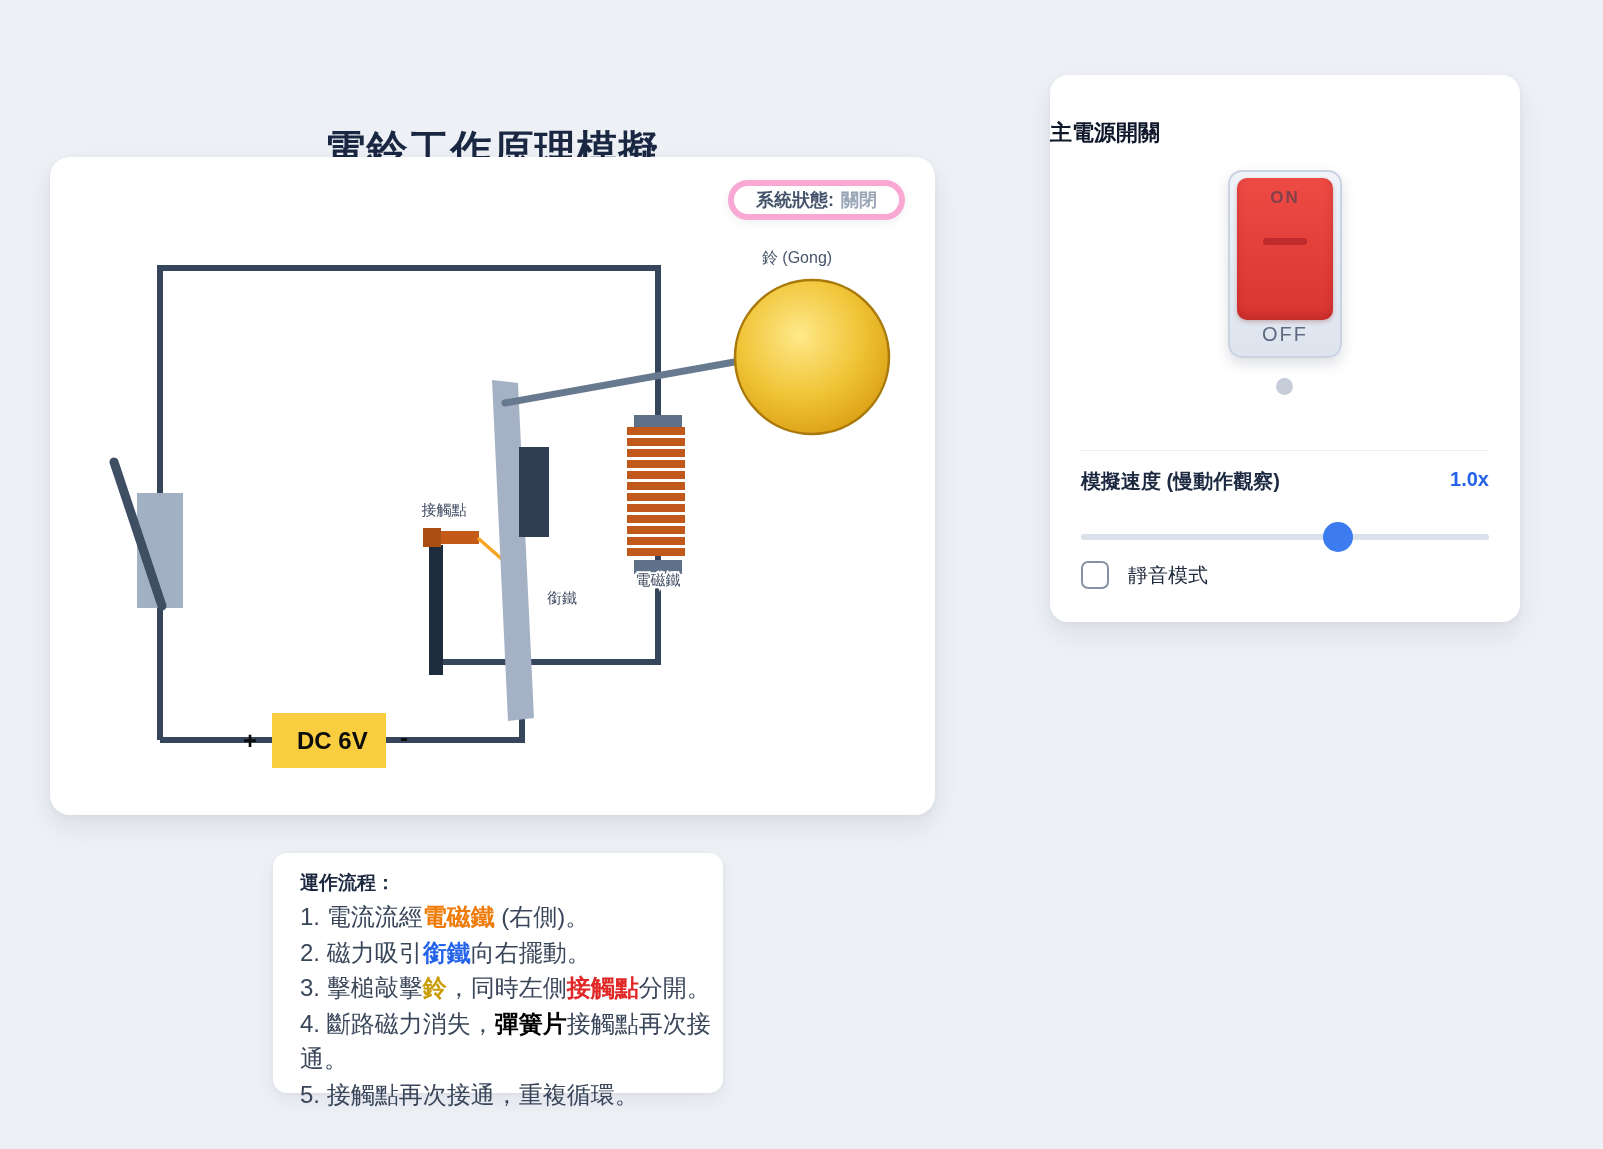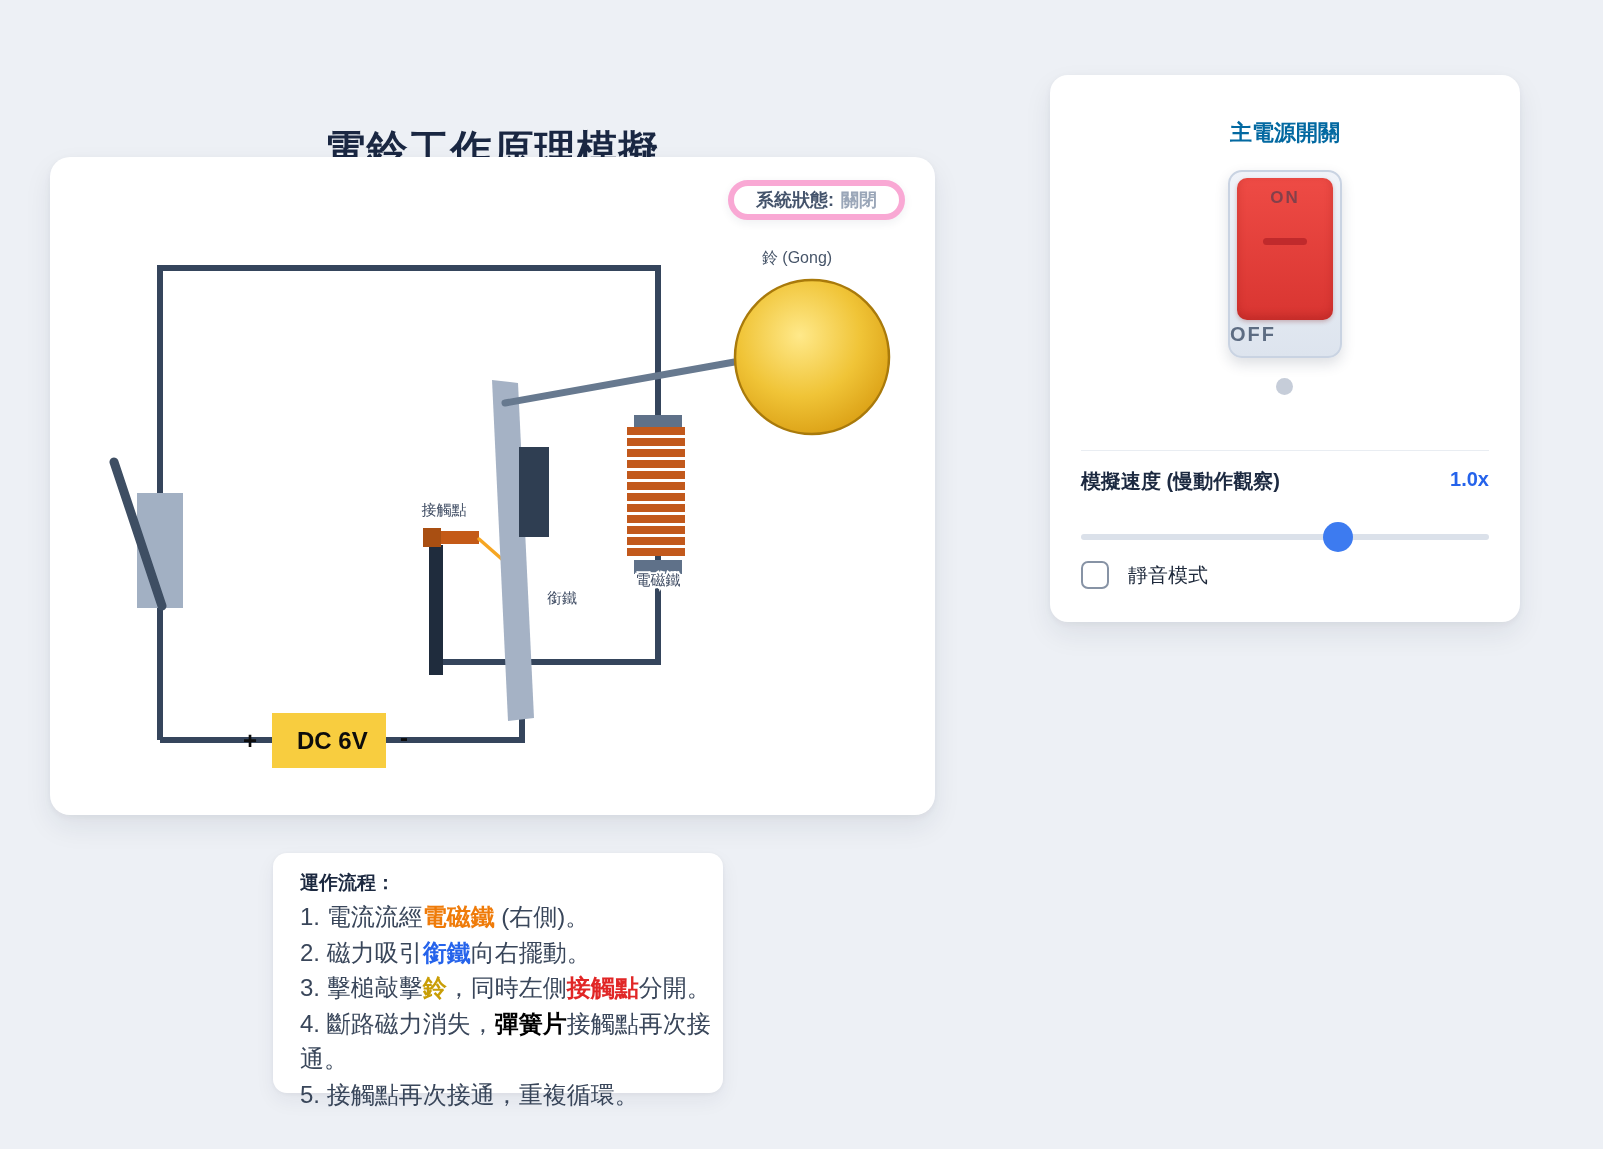--- a/index.html
+++ b/index.html
@@ -56,21 +56,21 @@
   .coil { fill:#c2591c; }
   .rod { stroke:#67798f; stroke-width:7; stroke-linecap:round; }
   .gong { fill:url(#gongGrad); stroke:#a97a0b; stroke-width:2.5; }
   .dlabel { font-size:15px; fill:#3f4c63; font-weight:500; text-anchor:middle; }
   .glabel { font-size:16px; fill:#475569; text-anchor:middle; }
   .halo { paint-order:stroke; stroke:#fff; stroke-width:4; }
 
   
   .panel-title {
     position:absolute; top:43px; left:0; width:100%;
-    text-align:center; font-size:22px; font-weight:800; color:#0369a1;
+    text-align:left; font-size:22px; font-weight:800; color:#0f172a;
   }
   .rocker-switch {
     position:absolute; left:178px; top:95px; width:114px; height:188px;
     background:linear-gradient(180deg,#f0f3f9,#dde4ee);
     border:2px solid #c9d3e2; border-radius:14px;
     box-shadow:0 6px 14px rgba(30,42,66,.15);
     cursor:pointer;
   }
   .rocker-red {
     position:absolute; left:7px; top:6px; width:96px; height:142px;
@@ -80,22 +80,22 @@
   }
   .rocker-on {
     position:absolute; top:10px; width:100%; text-align:center;
     font-size:17px; font-weight:800; letter-spacing:2px; color:rgba(45,58,82,.55);
   }
   .rocker-dash {
     position:absolute; left:26px; top:60px; width:44px; height:7px;
     border-radius:4px; background:#c02a2c;
   }
   .rocker-off {
-    position:absolute; top:151px; width:100%; text-align:left;
-    font-size:20px; font-weight:700; letter-spacing:2px; color:#5d6c82;
+    position:absolute; top:151px; width:100%; text-align:center;
+    font-size:20px; font-weight:400; letter-spacing:2px; color:#5d6c82;
   }
   .power-dot {
     position:absolute; left:226px; top:303px; width:17px; height:17px;
     border-radius:50%; background:#c6cdd9;
   }
   .panel-divider {
     position:absolute; left:31px; top:375px; width:408px; height:1px; background:#e9edf2;
   }
   .speed-label {
     position:absolute; left:31px; top:393px;

